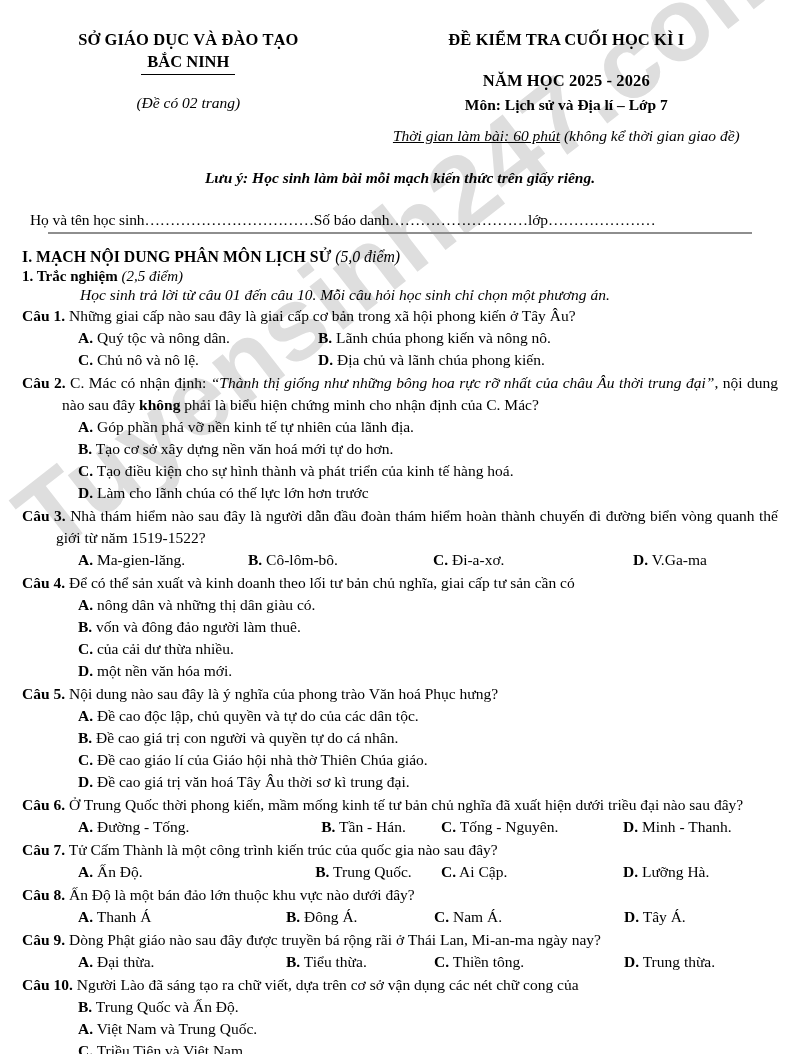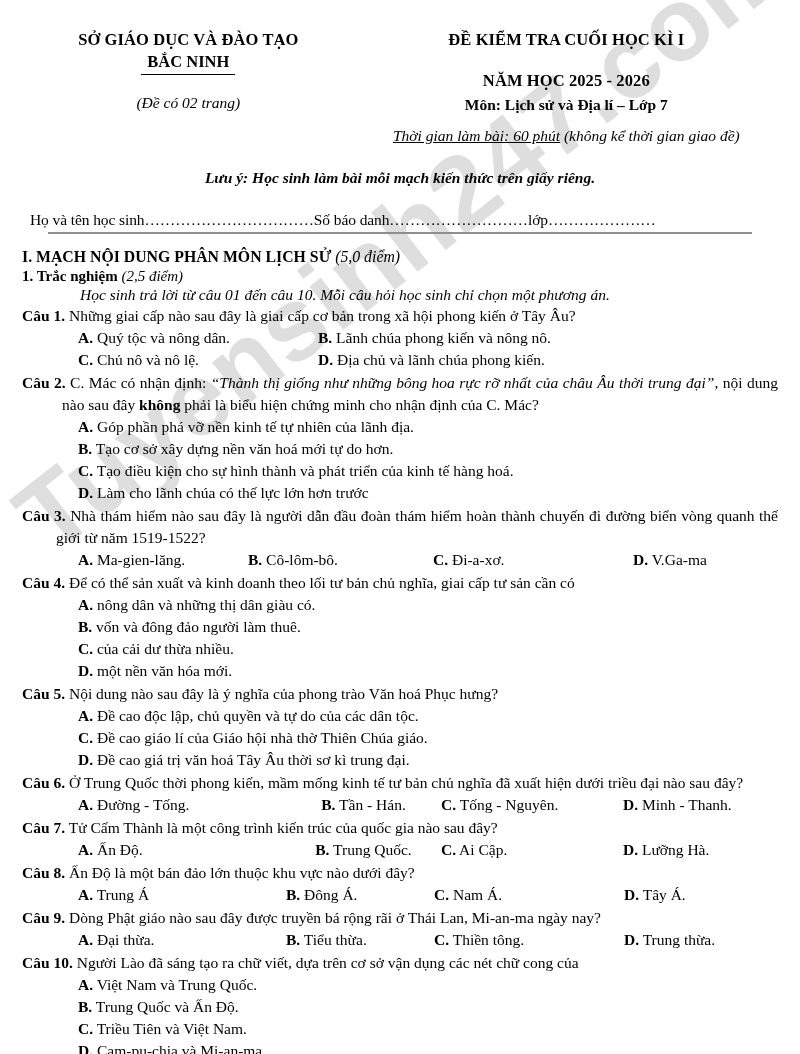--- a/index.html
+++ b/index.html
@@ -248,20 +248,21 @@
       <div class="opt"><b>B.</b><span> vốn và đông đảo người làm thuê.</span></div>
       <div class="opt"><b>C.</b><span> của cải dư thừa nhiều.</span></div>
       <div class="opt"><b>D.</b><span> một nền văn hóa mới.</span></div>
     </div>
   </div>
 
   <div class="q">
     <div class="q-stem"><b>Câu 5.</b><span> Nội dung nào sau đây là ý nghĩa của phong trào Văn hoá Phục hưng?</span></div>
     <div class="opts stack">
       <div class="opt"><b>A.</b><span> Đề cao độc lập, chủ quyền và tự do của các dân tộc.</span></div>
+      <div class="opt"><b>B.</b><span> Đề cao giá trị con người và quyền tự do cá nhân.</span></div>
       <div class="opt"><b>C.</b><span> Đề cao giáo lí của Giáo hội nhà thờ Thiên Chúa giáo.</span></div>
       <div class="opt"><b>D.</b><span> Đề cao giá trị văn hoá Tây Âu thời sơ kì trung đại.</span></div>
     </div>
   </div>
 
   <div class="q">
     <div class="q-stem"><b>Câu 6.</b><span> Ở Trung Quốc thời phong kiến, mầm mống kinh tế tư bản chủ nghĩa đã xuất hiện dưới triều đại nào sau đây?</span></div>
     <div class="opts four2">
       <div class="opt"><b>A.</b><span> Đường - Tống.</span></div>
       <div class="opt"><b>B.</b><span> Tần - Hán.</span></div>
@@ -276,40 +277,40 @@
       <div class="opt"><b>A.</b><span> Ấn Độ.</span></div>
       <div class="opt"><b>B.</b><span> Trung Quốc.</span></div>
       <div class="opt"><b>C.</b><span> Ai Cập.</span></div>
       <div class="opt"><b>D.</b><span> Lưỡng Hà.</span></div>
     </div>
   </div>
 
   <div class="q">
     <div class="q-stem"><b>Câu 8.</b><span> Ấn Độ là một bán đảo lớn thuộc khu vực nào dưới đây?</span></div>
     <div class="opts four3">
-      <div class="opt"><b>A.</b><span> Trung Á</span></div>
+      <div class="opt"><b>A.</b><span> Thanh Á</span></div>
       <div class="opt"><b>B.</b><span> Đông Á.</span></div>
       <div class="opt"><b>C.</b><span> Nam Á.</span></div>
       <div class="opt"><b>D.</b><span> Tây Á.</span></div>
     </div>
   </div>
 
   <div class="q">
     <div class="q-stem"><b>Câu 9.</b><span> Dòng Phật giáo nào sau đây được truyền bá rộng rãi ở Thái Lan, Mi-an-ma ngày nay?</span></div>
     <div class="opts four3">
       <div class="opt"><b>A.</b><span>  Đại thừa.</span></div>
       <div class="opt"><b>B.</b><span> Tiểu thừa.</span></div>
       <div class="opt"><b>C.</b><span> Thiền tông.</span></div>
       <div class="opt"><b>D.</b><span> Trung thừa.</span></div>
     </div>
   </div>
 
   <div class="q">
     <div class="q-stem"><b>Câu 10.</b><span> Người Lào đã sáng tạo ra chữ viết, dựa trên cơ sở vận dụng các nét chữ cong của</span></div>
     <div class="opts twowide">
+      <div class="opt"><b>B.</b><span> Trung Quốc và Ấn Độ.</span></div>
       <div class="opt"><b>A.</b><span> Việt Nam và Trung Quốc.</span></div>
-      <div class="opt"><b>B.</b><span> Trung Quốc và Ấn Độ.</span></div>
       <div class="opt"><b>C.</b><span> Triều Tiên và Việt Nam.</span></div>
       <div class="opt"><b>D.</b><span> Cam-pu-chia và Mi-an-ma</span></div>
     </div>
   </div>
 
 </div>
 
 </body></html>

